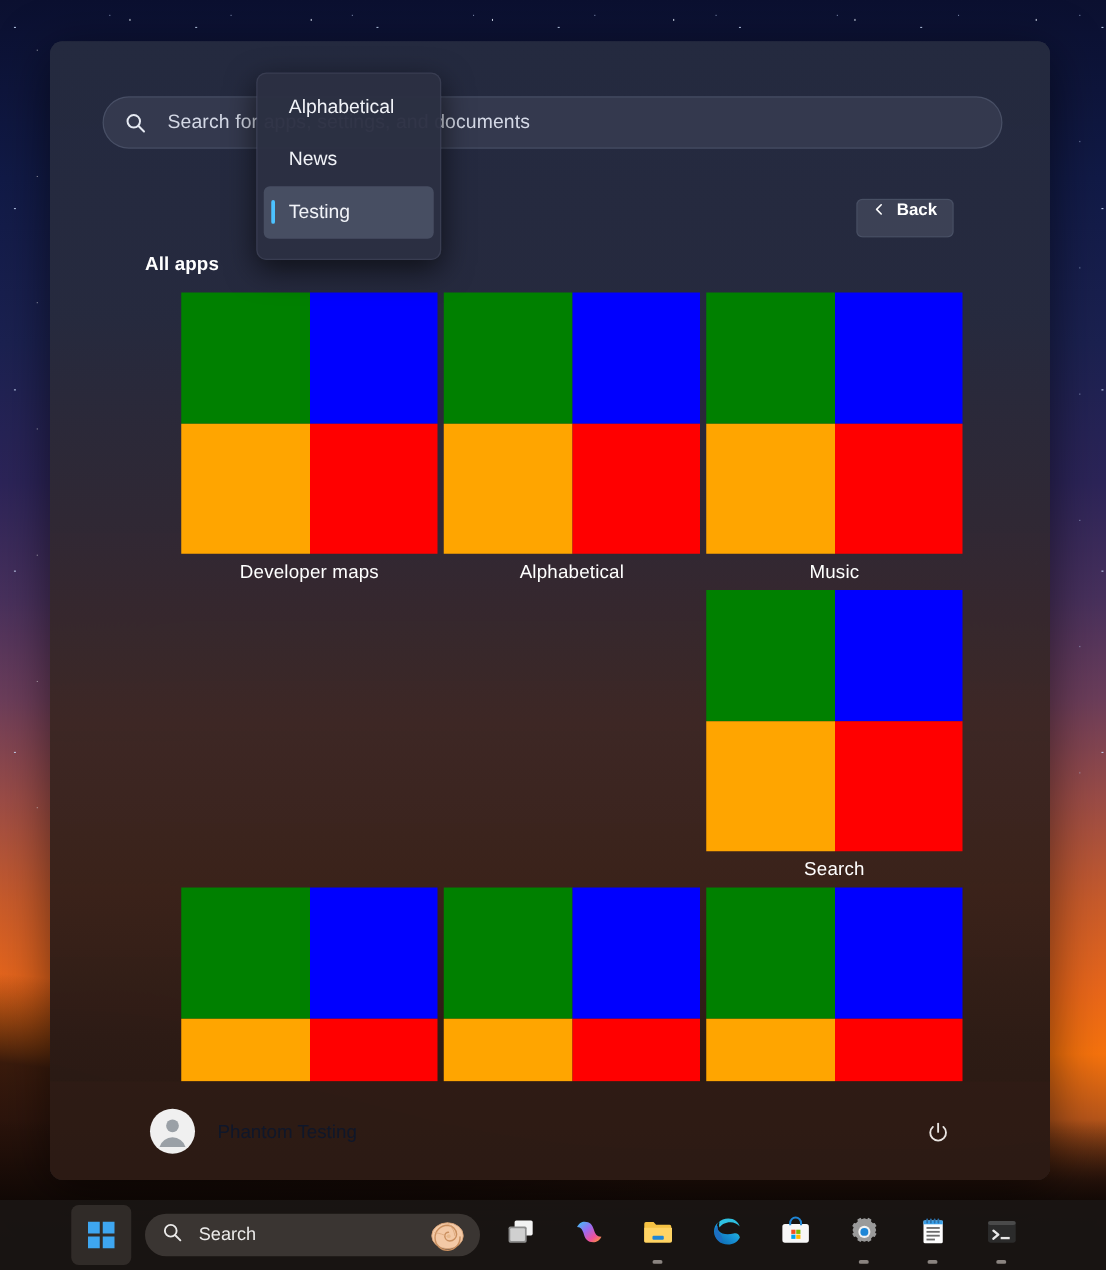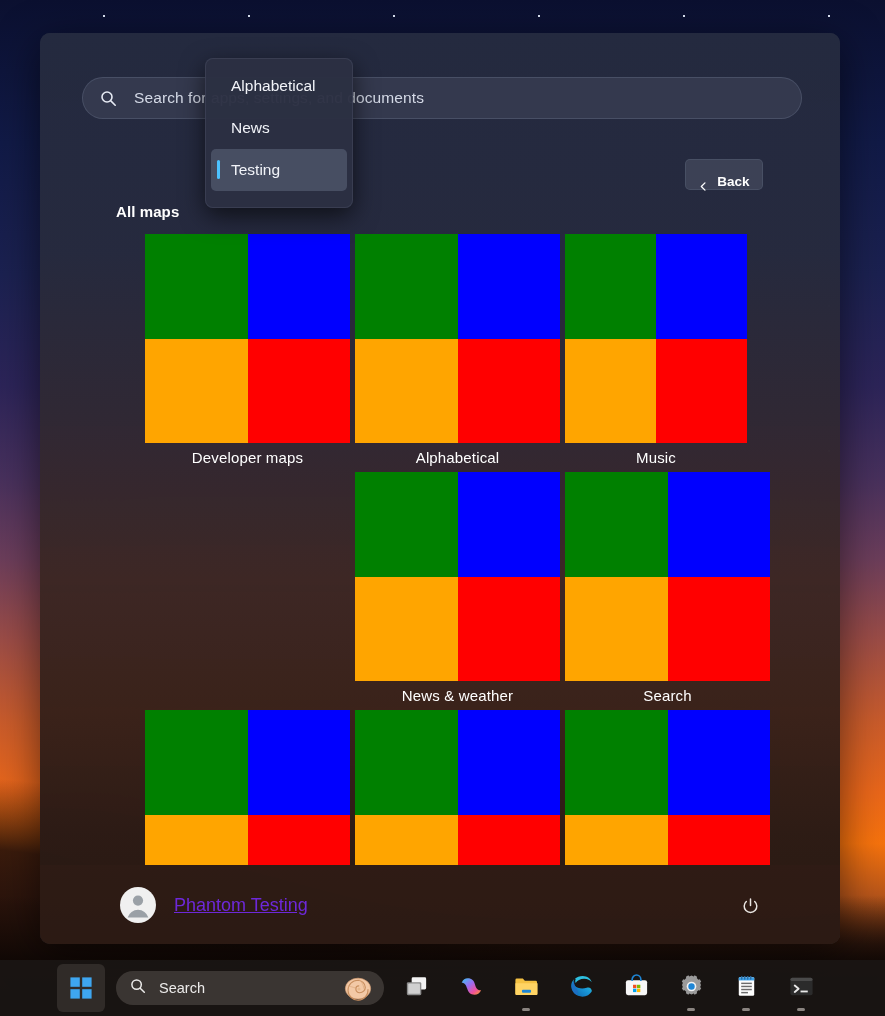--- a/index.html
+++ b/index.html
@@ -154,21 +154,21 @@
     letter-spacing: 0.1px;
   }
   #back-button {
     position: absolute;
     left: 645px; top: 126px;
     width: 78px; height: 31px;
     border-radius: 5px;
     background: rgba(70, 76, 96, 0.70);
     border: 1px solid rgba(120,130,155,0.22);
     display: flex;
-    align-items: flex-end;
+    align-items: flex-start;
     justify-content: center;
     gap: 8px;
     cursor: default;
   }
   #back-chevron { width: 11px; height: 11px; }
   #back-label { color: #ffffff; font-size: 13.5px; font-weight: bold; }
 
   
   #sort-flyout {
     position: absolute;
@@ -241,21 +241,21 @@
     cursor: default;
   }
   #avatar {
     width: 36px; height: 36px;
     border-radius: 50%;
     background: #f0f0f0;
     display: flex;
     align-items: center;
     justify-content: center;
   }
-  #account-name { color: #6d28d9; font-size: 18px; text-decoration: underline; }
+  #account-name { color: #0f172a; font-size: 15px; }
   #power-button {
     position: absolute;
     left: 694px; top: 25px;
     width: 32px; height: 32px;
     display: flex;
     align-items: center;
     justify-content: center;
     border-radius: 4px;
     cursor: default;
   }
@@ -328,21 +328,21 @@
     <div id="search-box">
       <span id="search-icon">
         <svg viewBox="0 0 16 16" width="17" height="17">
           <circle cx="6.6" cy="6.6" r="4.7" fill="none" stroke="#e6eaf3" stroke-width="1.5"></circle>
           <line x1="10.2" y1="10.2" x2="14.3" y2="14.3" stroke="#e6eaf3" stroke-width="1.5" stroke-linecap="round"></line>
         </svg>
       </span>
       <span id="search-placeholder">Search for apps, settings, and documents</span>
     </div>
 
-    <div id="all-apps-label">All maps</div>
+    <div id="all-apps-label">All apps</div>
 
     <div id="back-button">
       <span id="back-chevron">
         <svg viewBox="0 0 12 12" width="11" height="11">
           <polyline points="7.6,2 3.6,6 7.6,10" fill="none" stroke="#ffffff" stroke-width="1.4" stroke-linecap="round" stroke-linejoin="round"></polyline>
         </svg>
       </span>
       <span id="back-label">Back</span>
     </div>
 
@@ -358,37 +358,28 @@
         </div>
         <div class="cat-block" style="left: 315px; top: 29px; width: 205px;">
           <div class="tile-grid" style="height: 209px;">
             <div class="tile" style="background: rgb(0, 128, 0);"></div>
             <div class="tile" style="background: rgb(0, 0, 255);"></div>
             <div class="tile" style="background: rgb(255, 165, 0);"></div>
             <div class="tile" style="background: rgb(255, 0, 0);"></div>
           </div>
           <div class="cat-label">Alphabetical</div>
         </div>
-        <div class="cat-block" style="left: 525px; top: 29px; width: 182px;">
+        <div class="cat-block" style="left: 525px; top: 29px; width: 205px;">
           <div class="tile-grid" style="height: 209px;">
             <div class="tile" style="background: rgb(0, 128, 0);"></div>
             <div class="tile" style="background: rgb(0, 0, 255);"></div>
             <div class="tile" style="background: rgb(255, 165, 0);"></div>
             <div class="tile" style="background: rgb(255, 0, 0);"></div>
           </div>
           <div class="cat-label">Music</div>
-        </div>
-        <div class="cat-block" style="left: 315px; top: 267px; width: 205px;">
-          <div class="tile-grid" style="height: 209px;">
-            <div class="tile" style="background: rgb(0, 128, 0);"></div>
-            <div class="tile" style="background: rgb(0, 0, 255);"></div>
-            <div class="tile" style="background: rgb(255, 165, 0);"></div>
-            <div class="tile" style="background: rgb(255, 0, 0);"></div>
-          </div>
-          <div class="cat-label">News &amp; weather</div>
         </div>
         <div class="cat-block" style="left: 525px; top: 267px; width: 205px;">
           <div class="tile-grid" style="height: 209px;">
             <div class="tile" style="background: rgb(0, 128, 0);"></div>
             <div class="tile" style="background: rgb(0, 0, 255);"></div>
             <div class="tile" style="background: rgb(255, 165, 0);"></div>
             <div class="tile" style="background: rgb(255, 0, 0);"></div>
           </div>
           <div class="cat-label">Search</div>
         </div>

